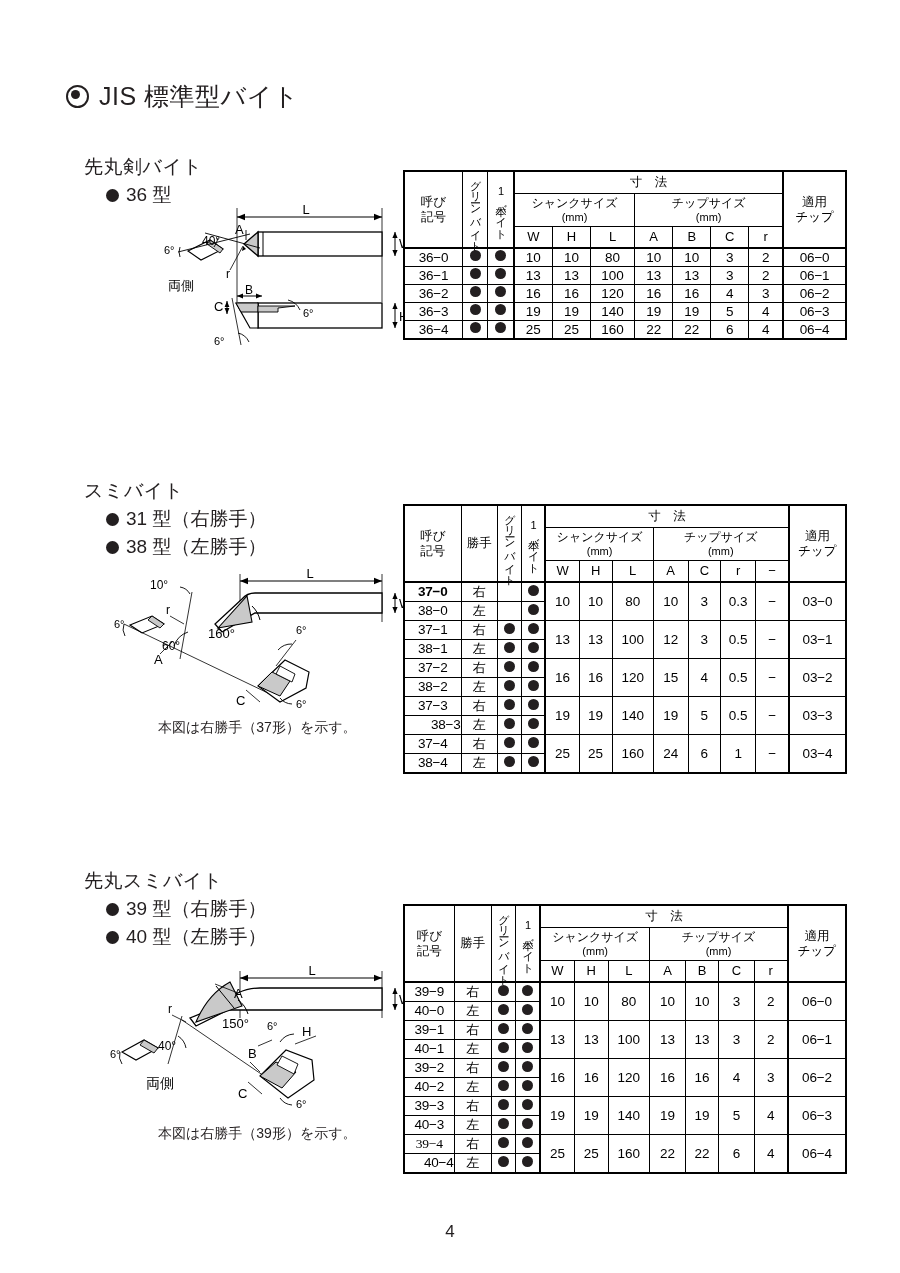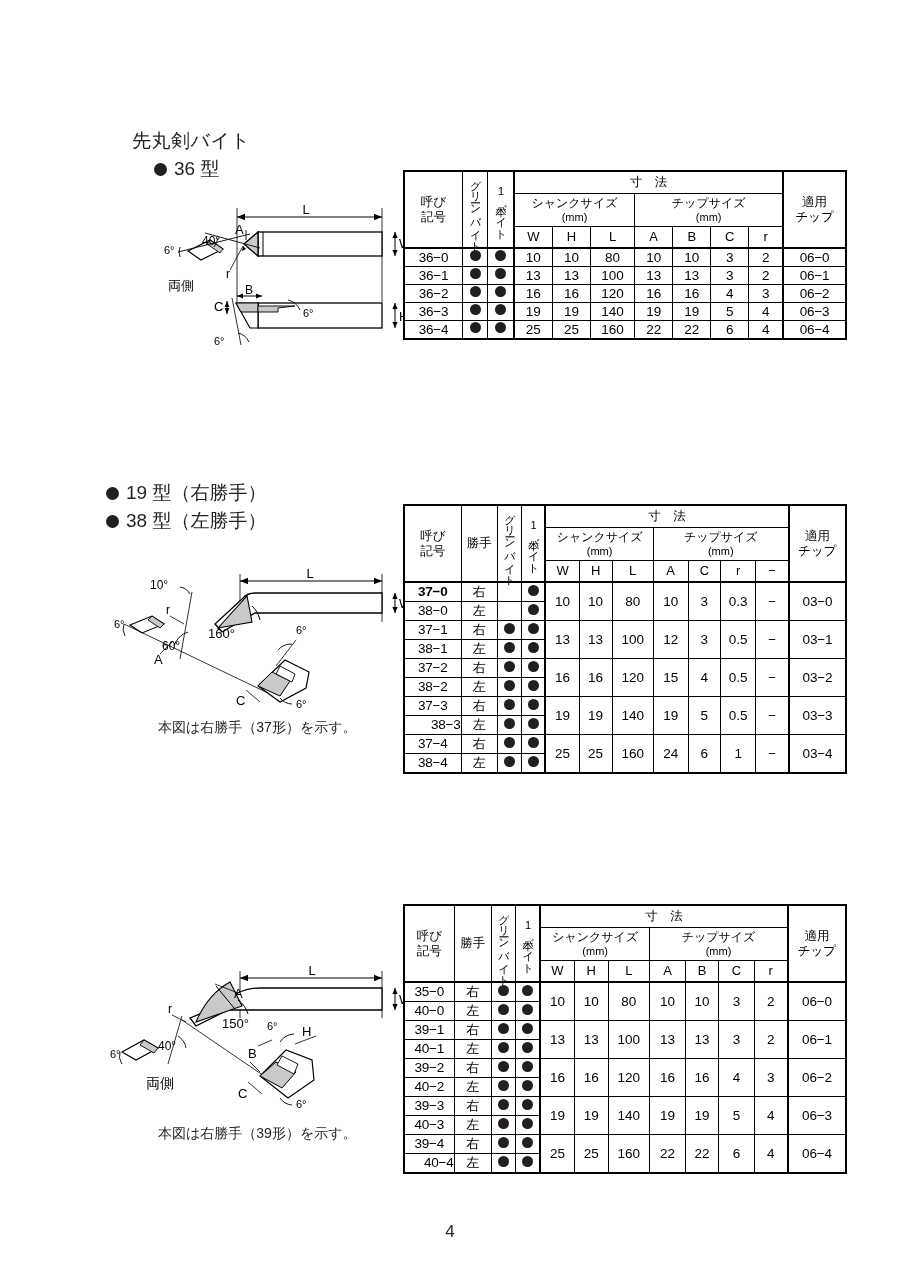--- a/index.html
+++ b/index.html
@@ -135,22 +135,26 @@
     font-size: 17px;
     color: #231f20;
   }
   svg text { font-family: "Liberation Sans", "DejaVu Sans", sans-serif; fill: #000; }
 </style>
 </head>
 <body>
 
 <div class="page">
 
-
-  <div class="section" style="left:84px; top:128px;margin-left:48px;">
+  <div class="main-title">
+    <span class="bullseye"></span>
+    <span>JIS 標準型バイト</span>
+  </div>
+
+  <div class="section" style="left:84px; top:154px;">
     <div class="sec-head">先丸剣バイト</div>
     <div class="sec-sub">
       <span class="dot"></span>
       <span>36 型</span>
     </div>
   </div>
 
   <div class="drawing" style="left:110px; top:190px;">
     <svg width="300" height="160" viewBox="0 0 300 160">
 
@@ -323,23 +327,24 @@
         <td class="num thickbottom">22</td>
         <td class="num thickbottom">22</td>
         <td class="num thickbottom">6</td>
         <td class="num thickbottom">4</td>
         <td class="code thickleft thickbottom">06−4</td>
       </tr>
     </tbody>
   </table>
 
   <div class="section" style="left:84px; top:478px;">
+    <div class="sec-head">スミバイト</div>
     <div class="sec-sub">
       <span class="dot"></span>
-      <span>19 型（右勝手）</span>
+      <span>31 型（右勝手）</span>
     </div>
     <div class="sec-sub">
       <span class="dot"></span>
       <span>38 型（左勝手）</span>
     </div>
   </div>
 
   <div class="drawing" style="left:110px; top:562px;">
     <svg width="300" height="150" viewBox="0 0 300 150">
 
@@ -539,20 +544,31 @@
       </tr>
       <tr>
         <td class="code thickbottom" style="height:18px;">38−4</td>
         <td class="thickbottom">左</td>
         <td class="thickbottom"><span class="cellfill"></span></td>
         <td class="thickright thickbottom"><span class="cellfill"></span></td>
       </tr>
     </tbody>
   </table>
 
+  <div class="section" style="left:84px; top:868px;">
+    <div class="sec-head">先丸スミバイト</div>
+    <div class="sec-sub">
+      <span class="dot"></span>
+      <span>39 型（右勝手）</span>
+    </div>
+    <div class="sec-sub">
+      <span class="dot"></span>
+      <span>40 型（左勝手）</span>
+    </div>
+  </div>
 
   <div class="drawing" style="left:110px; top:958px;">
     <svg width="300" height="165" viewBox="0 0 300 165">
 
       <line x1="130" y1="20" x2="272" y2="20" stroke="#000" stroke-width="1.2"></line>
       <path d="M130 20 l8 -3.2 v6.4 z" fill="#000"></path>
       <path d="M272 20 l-8 -3.2 v6.4 z" fill="#000"></path>
       <text x="202" y="17" font-size="13" text-anchor="middle">L</text>
       <line x1="130" y1="13" x2="130" y2="60" stroke="#000" stroke-width="0.8"></line>
       <line x1="272" y1="13" x2="272" y2="60" stroke="#000" stroke-width="0.8"></line>
@@ -648,21 +664,21 @@
         <td style="width:42px;">L</td>
         <td style="width:36px;">A</td>
         <td style="width:34px;">B</td>
         <td style="width:36px;">C</td>
         <td style="width:34px;">r</td>
       </tr>
     </thead>
     <tbody>
 
       <tr>
-        <td class="code thicktop" style="height:18px;">35−0</td>
+        <td class="code thicktop" style="height:18px;">39−9</td>
         <td class="thicktop">右</td>
         <td class="thicktop"><span class="cellfill"></span></td>
         <td class="thicktop thickright"><span class="cellfill"></span></td>
         <td class="num thicktop" rowspan="2">10</td>
         <td class="num thicktop" rowspan="2">10</td>
         <td class="num thicktop" rowspan="2">80</td>
         <td class="num thicktop" rowspan="2">10</td>
         <td class="num thicktop" rowspan="2">10</td>
         <td class="num thicktop" rowspan="2">3</td>
         <td class="num thicktop" rowspan="2">2</td>
@@ -732,21 +748,21 @@
         <td class="code thickleft" rowspan="2">06−3</td>
       </tr>
       <tr>
         <td class="code" style="height:18px;">40−3</td>
         <td>左</td>
         <td><span class="cellfill"></span></td>
         <td class="thickright"><span class="cellfill"></span></td>
       </tr>
 
       <tr>
-        <td class="code" style="height:18px;">39−4</td>
+        <td class="code" style="height:18px;font-family:Liberation Serif, serif;">39−4</td>
         <td>右</td>
         <td><span class="cellfill"></span></td>
         <td class="thickright"><span class="cellfill"></span></td>
         <td class="num" rowspan="2">25</td>
         <td class="num" rowspan="2">25</td>
         <td class="num" rowspan="2">160</td>
         <td class="num" rowspan="2">22</td>
         <td class="num" rowspan="2">22</td>
         <td class="num" rowspan="2">6</td>
         <td class="num" rowspan="2">4</td>

